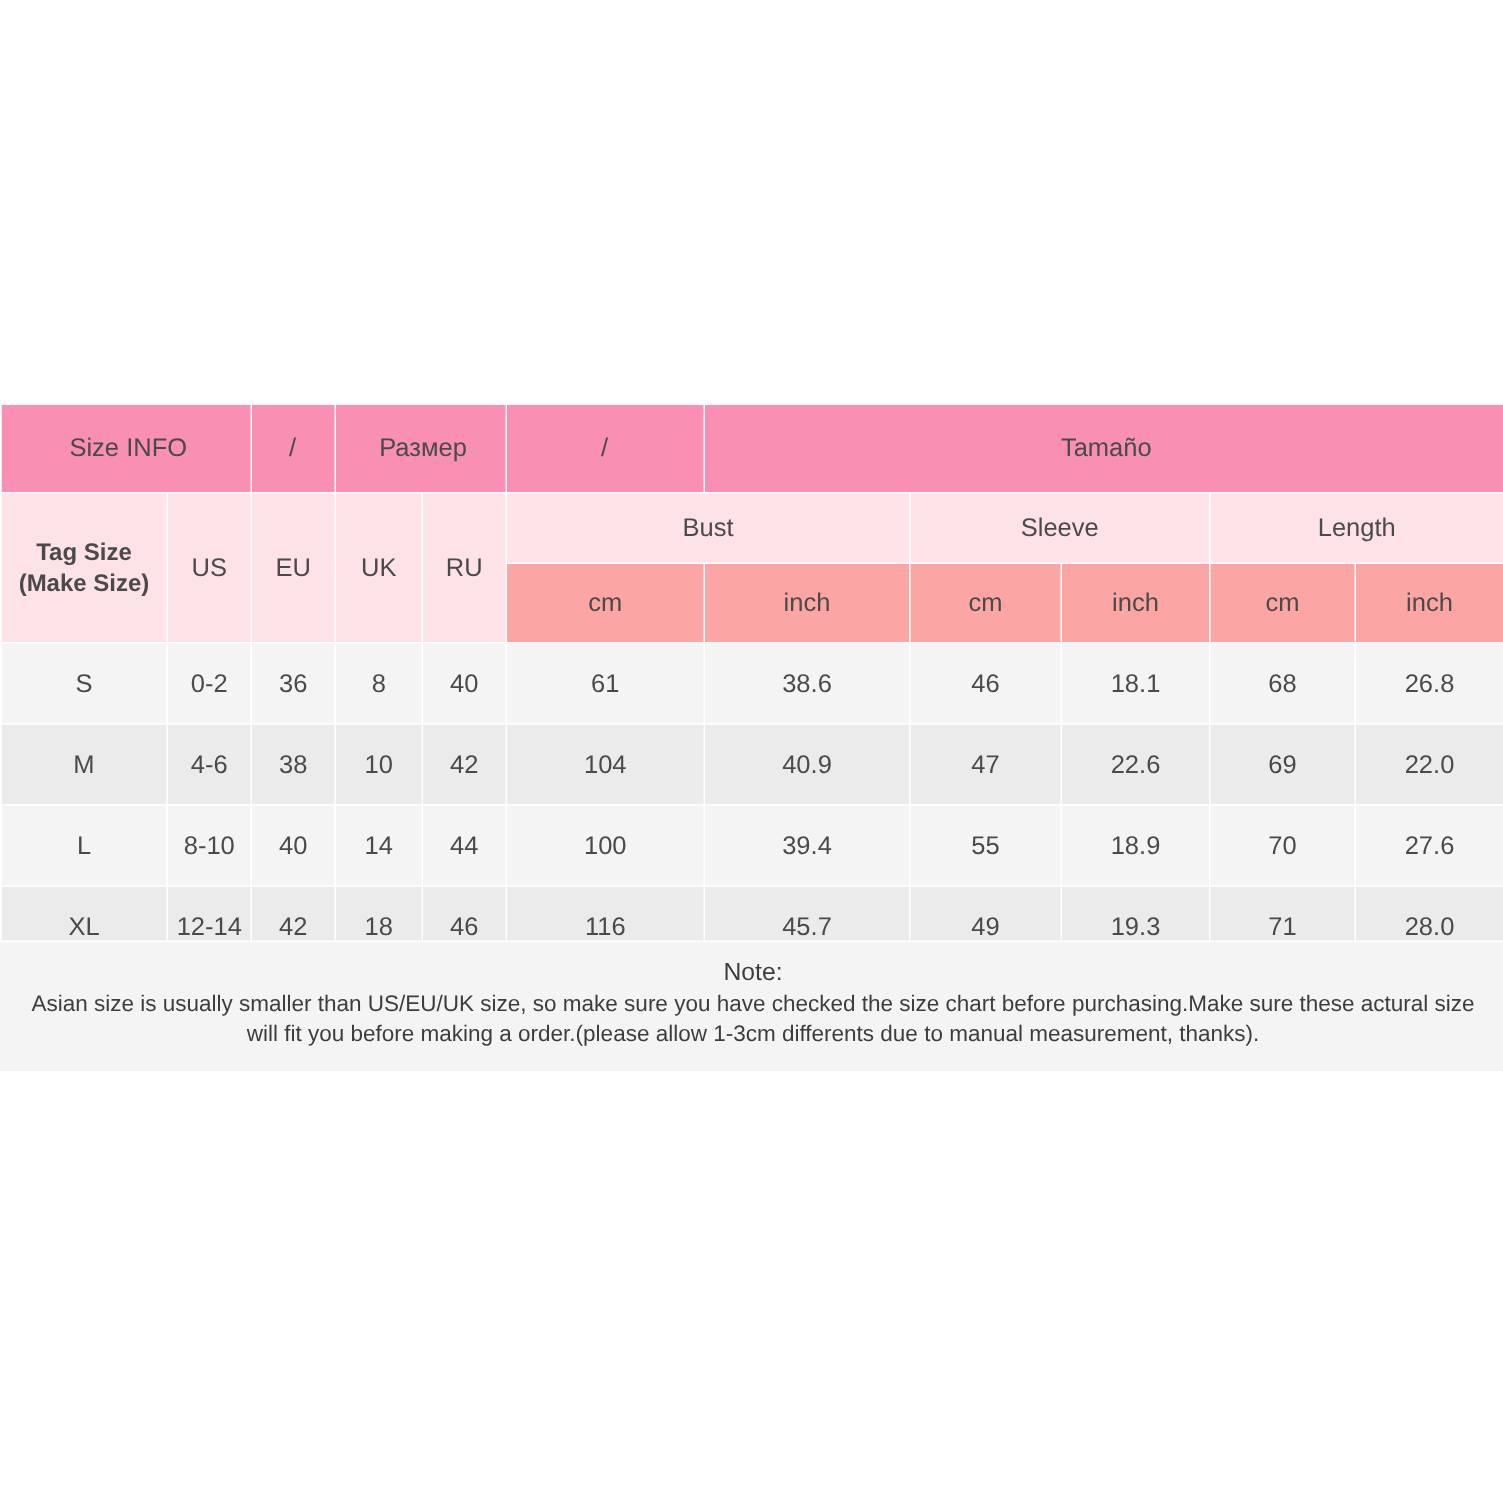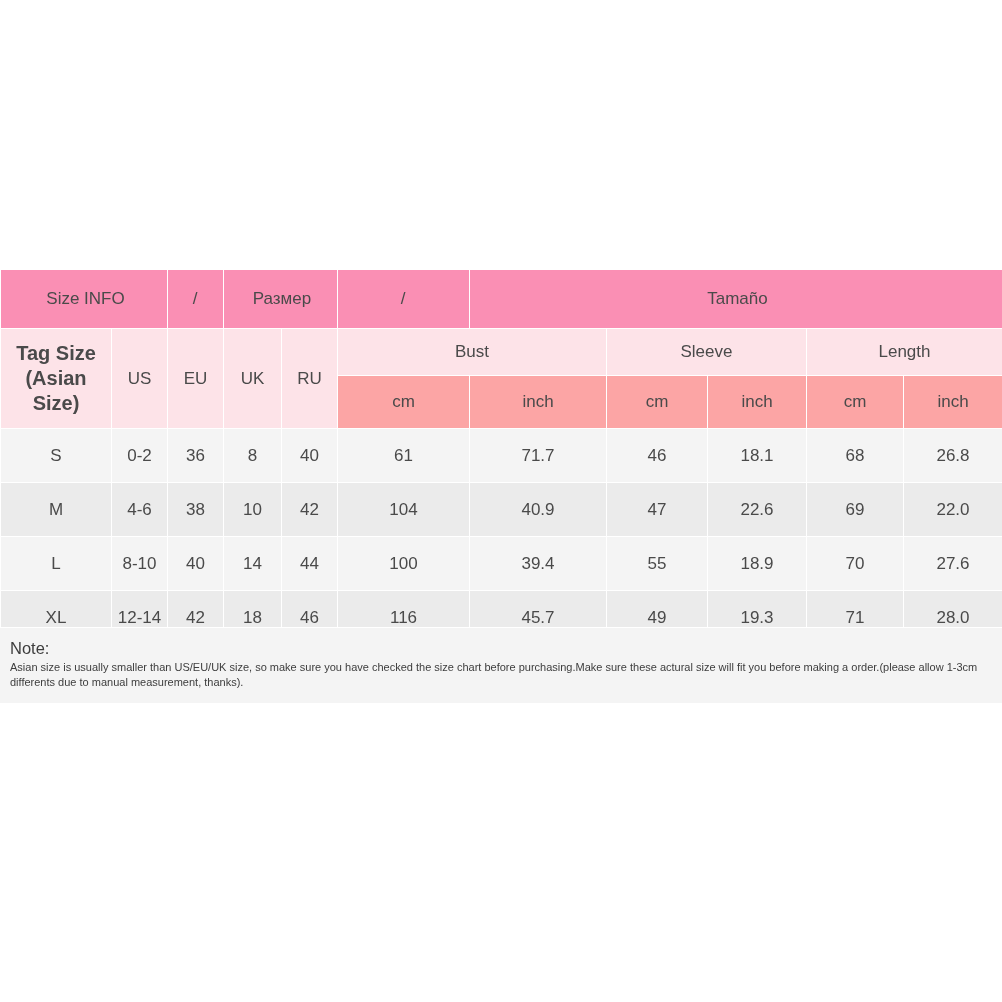--- a/index.html
+++ b/index.html
@@ -70,21 +70,21 @@
   .hdr2 td {
     height: 50px;
     font-weight: normal;
     background: #fca5a5;
   }
   .hdr-left {
     background: #fde3e8 !important;
   }
   .hdr-left .tagsize {
     line-height: 1.25;
-    font-size: 20px;
+    font-size: 16px;
     font-weight: bold;
     color: #4a4a4a;
   }
   
   .data-row td {
     height: 51px;
     font-size: 17px;
   }
   .data-row.odd td { background: #f4f4f4; }
   .data-row.even td { background: #ebebeb; }
@@ -92,30 +92,31 @@
   
   .note {
     position: absolute;
     left: 0;
     top: 627px;
     width: 1002px;
     background: #f4f4f4;
     padding: 10px 8px 14px 8px;
     box-sizing: border-box;
     border-top: 1px solid #ffffff;
+    text-align: center;
   }
   .note-line {
     color: #3d3d3d;
     font-size: 16.5px;
     line-height: 1.33;
     padding-left: 2px;
   }
   .note-body {
     color: #3d3d3d;
-    font-size: 11px;
+    font-size: 15px;
     line-height: 1.33;
     padding-left: 2px;
     max-width: 985px;
   }
 </style>
 </head>
 <body>
 
 <div id="page">
 
@@ -147,21 +148,21 @@
         <td class="title-sep">/</td>
         <td colspan="5">
               <span class="title-cell-inner">Tamaño</span>
             </td>
       </tr>
 
       <tr class="hdr1">
         <td class="hdr-left tall" rowspan="2">
           <span class="tagsize">
             <span>Tag Size</span><br>
-            <span>(Asian Size)</span>
+            <span>(Make Size)</span>
           </span>
         </td>
         <td class="hdr-left tall" rowspan="2">US</td>
         <td class="hdr-left tall" rowspan="2">EU</td>
         <td class="hdr-left tall" rowspan="2">UK</td>
         <td class="hdr-left tall" rowspan="2">RU</td>
         <td class="tall" colspan="2">Bust</td>
         <td class="tall" colspan="2">Sleeve</td>
         <td class="tall" colspan="2">Length</td>
       </tr>
@@ -175,21 +176,21 @@
         <td>inch</td>
       </tr>
 
       <tr class="data-row odd">
         <td class="first">S</td>
         <td>0-2</td>
         <td>36</td>
         <td>8</td>
         <td>40</td>
         <td>61</td>
-        <td>71.7</td>
+        <td>38.6</td>
         <td>46</td>
         <td>18.1</td>
         <td>68</td>
         <td>26.8</td>
       </tr>
 
       <tr class="data-row even">
         <td class="first">M</td>
         <td>4-6</td>
         <td>38</td>

